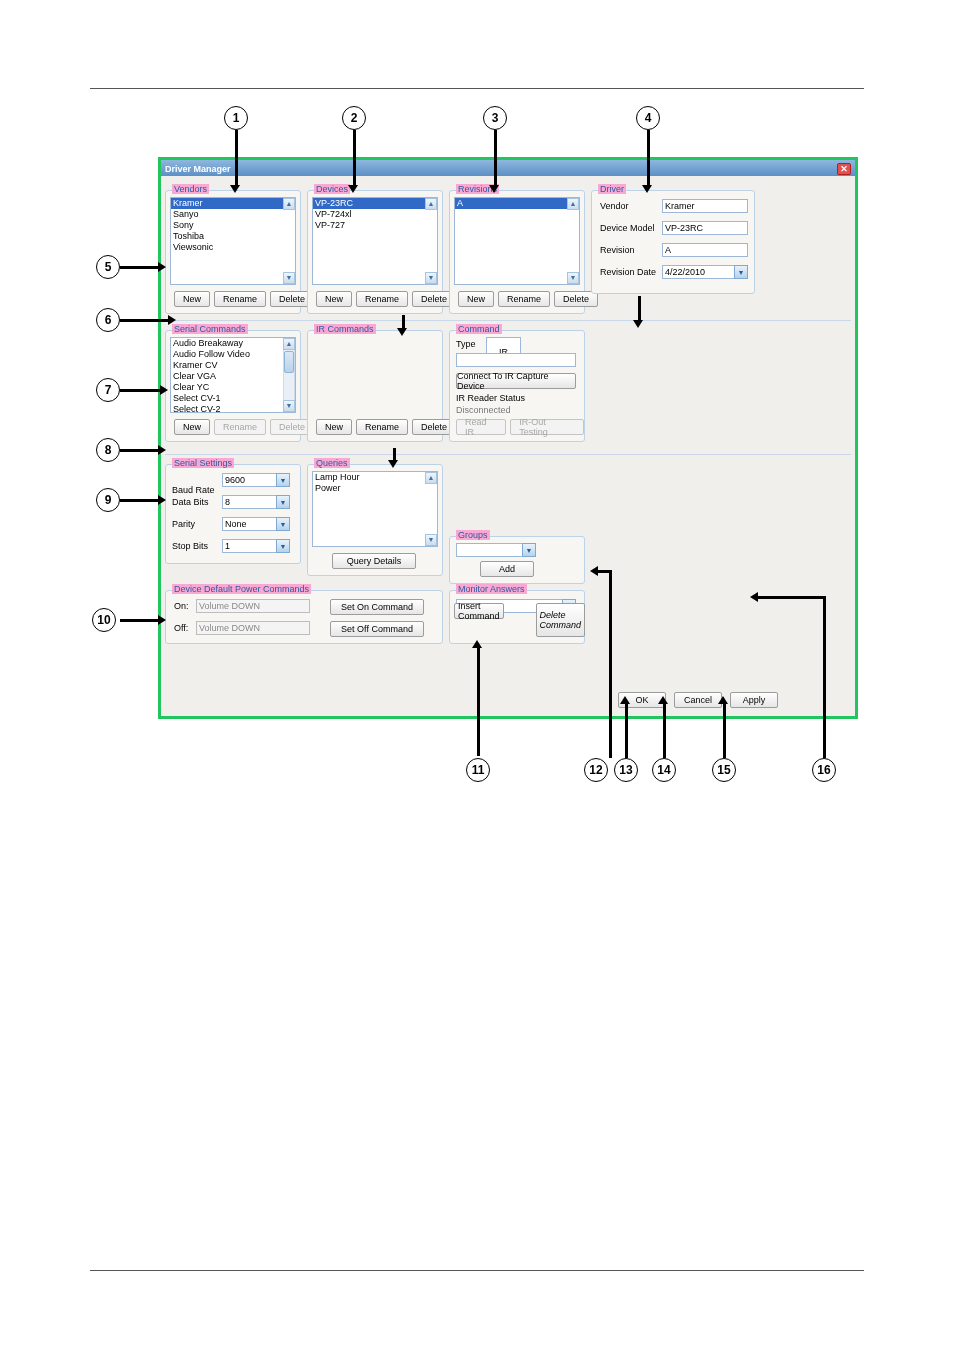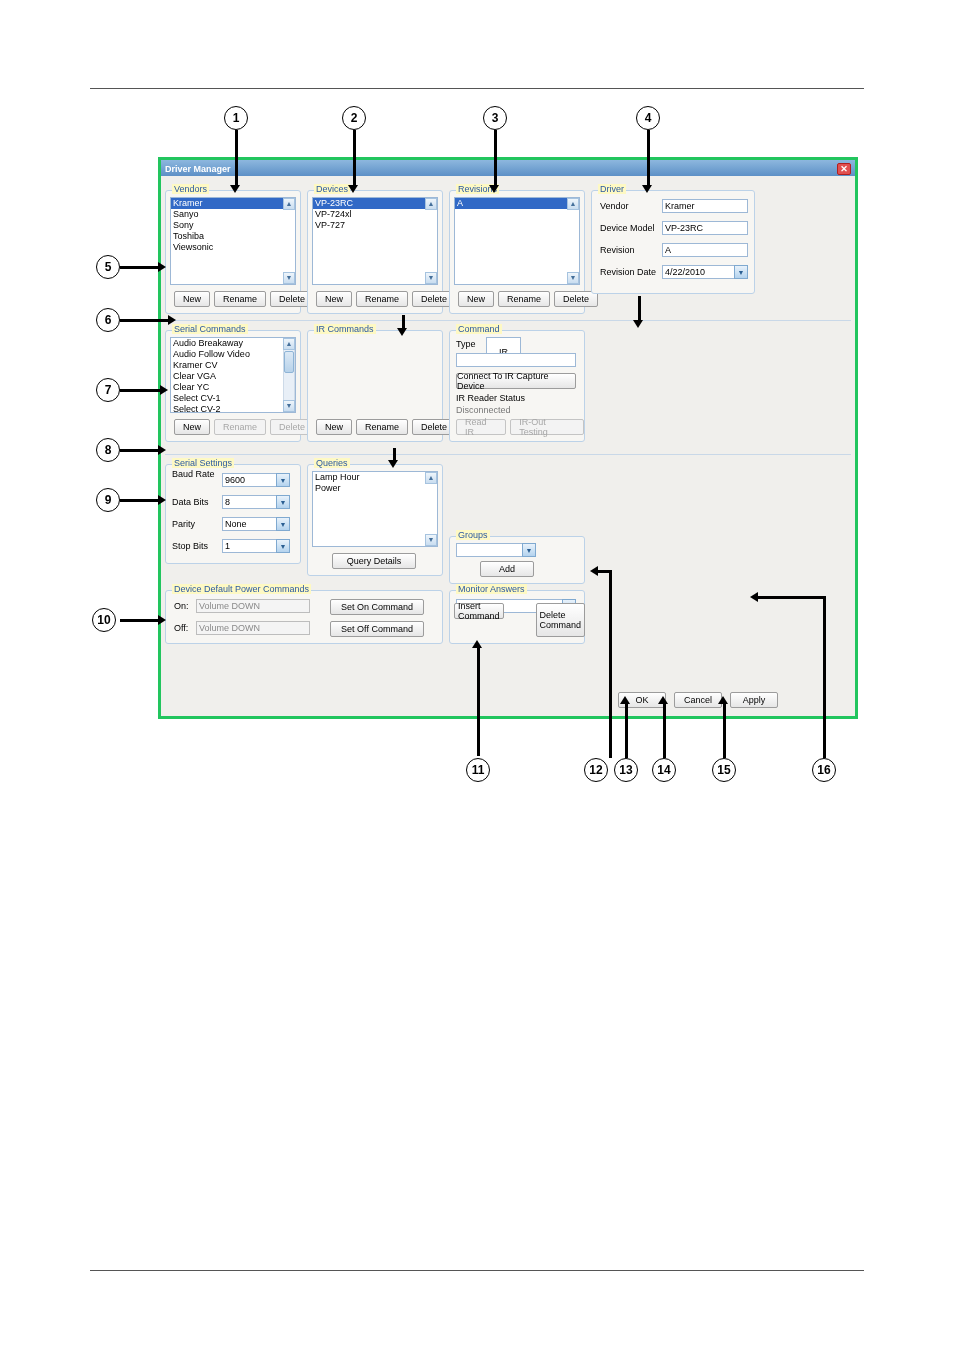--- a/index.html
+++ b/index.html
@@ -99,21 +99,21 @@
     position: absolute;
     border: 1px solid #bcd2e8;
     border-radius: 3px;
     background: #f7f6f3;
   }
   .panel-title {
     position: absolute;
     top: -7px; left: 6px;
     color: #2c5aa0;
     font-size: 9px;
-    background: #fef9c3;
+    background: #f9a8d4;
     padding: 0 2px;
   }
 
   .listbox {
     position: absolute;
     background: #fff;
     border: 1px solid #9db8d6;
     overflow: hidden;
   }
   .listbox .item {
@@ -426,21 +426,21 @@
         <div class="btnrow" style="left:6px; bottom:6px;">
           <div class="btn disabled">Read IR</div>
           <div class="btn disabled">IR-Out Testing</div>
         </div>
       </div>
 
       <div class="hr-sep" style="top:278px;"></div>
 
       <div class="panel" style="left:4px; top:288px; width:136px; height:100px;">
         <div class="panel-title">Serial Settings</div>
-        <div class="lbl" style="left:6px; top:4px;">Baud Rate</div>
+        <div class="lbl" style="left:6px; top:20px;">Baud Rate</div>
         <div class="combo" style="left:56px; top:8px;">
           <div class="fld" style="width:54px;">9600</div>
           <div class="dd">▼</div>
         </div>
         <div class="lbl" style="left:6px; top:32px;">Data Bits</div>
         <div class="combo" style="left:56px; top:30px;">
           <div class="fld" style="width:54px;">8</div>
           <div class="dd">▼</div>
         </div>
         <div class="lbl" style="left:6px; top:54px;">Parity</div>
@@ -487,21 +487,21 @@
       </div>
 
       <div class="panel" style="left:288px; top:414px; width:136px; height:54px;">
         <div class="panel-title">Monitor Answers</div>
         <div class="combo" style="left:6px; top:8px;">
           <div class="fld" style="width:106px;"></div>
           <div class="dd">▼</div>
         </div>
         <div class="btnrow" style="left:4px; bottom:6px;gap:32px;">
           <div class="btn" style="padding:0 3px;">Insert Command</div>
-          <div class="btn" style="padding:16px 3px;">Delete Command</div>
+          <div class="btn" style="padding:16px 3px;font-style:italic;">Delete Command</div>
         </div>
       </div>
 
       <div class="btnrow" style="left:436px; top:516px; gap:8px;padding-left:21px;">
         <div class="btn" style="width:48px;">OK</div>
         <div class="btn" style="width:48px;">Cancel</div>
         <div class="btn" style="width:48px;">Apply</div>
       </div>
 
     </div>

